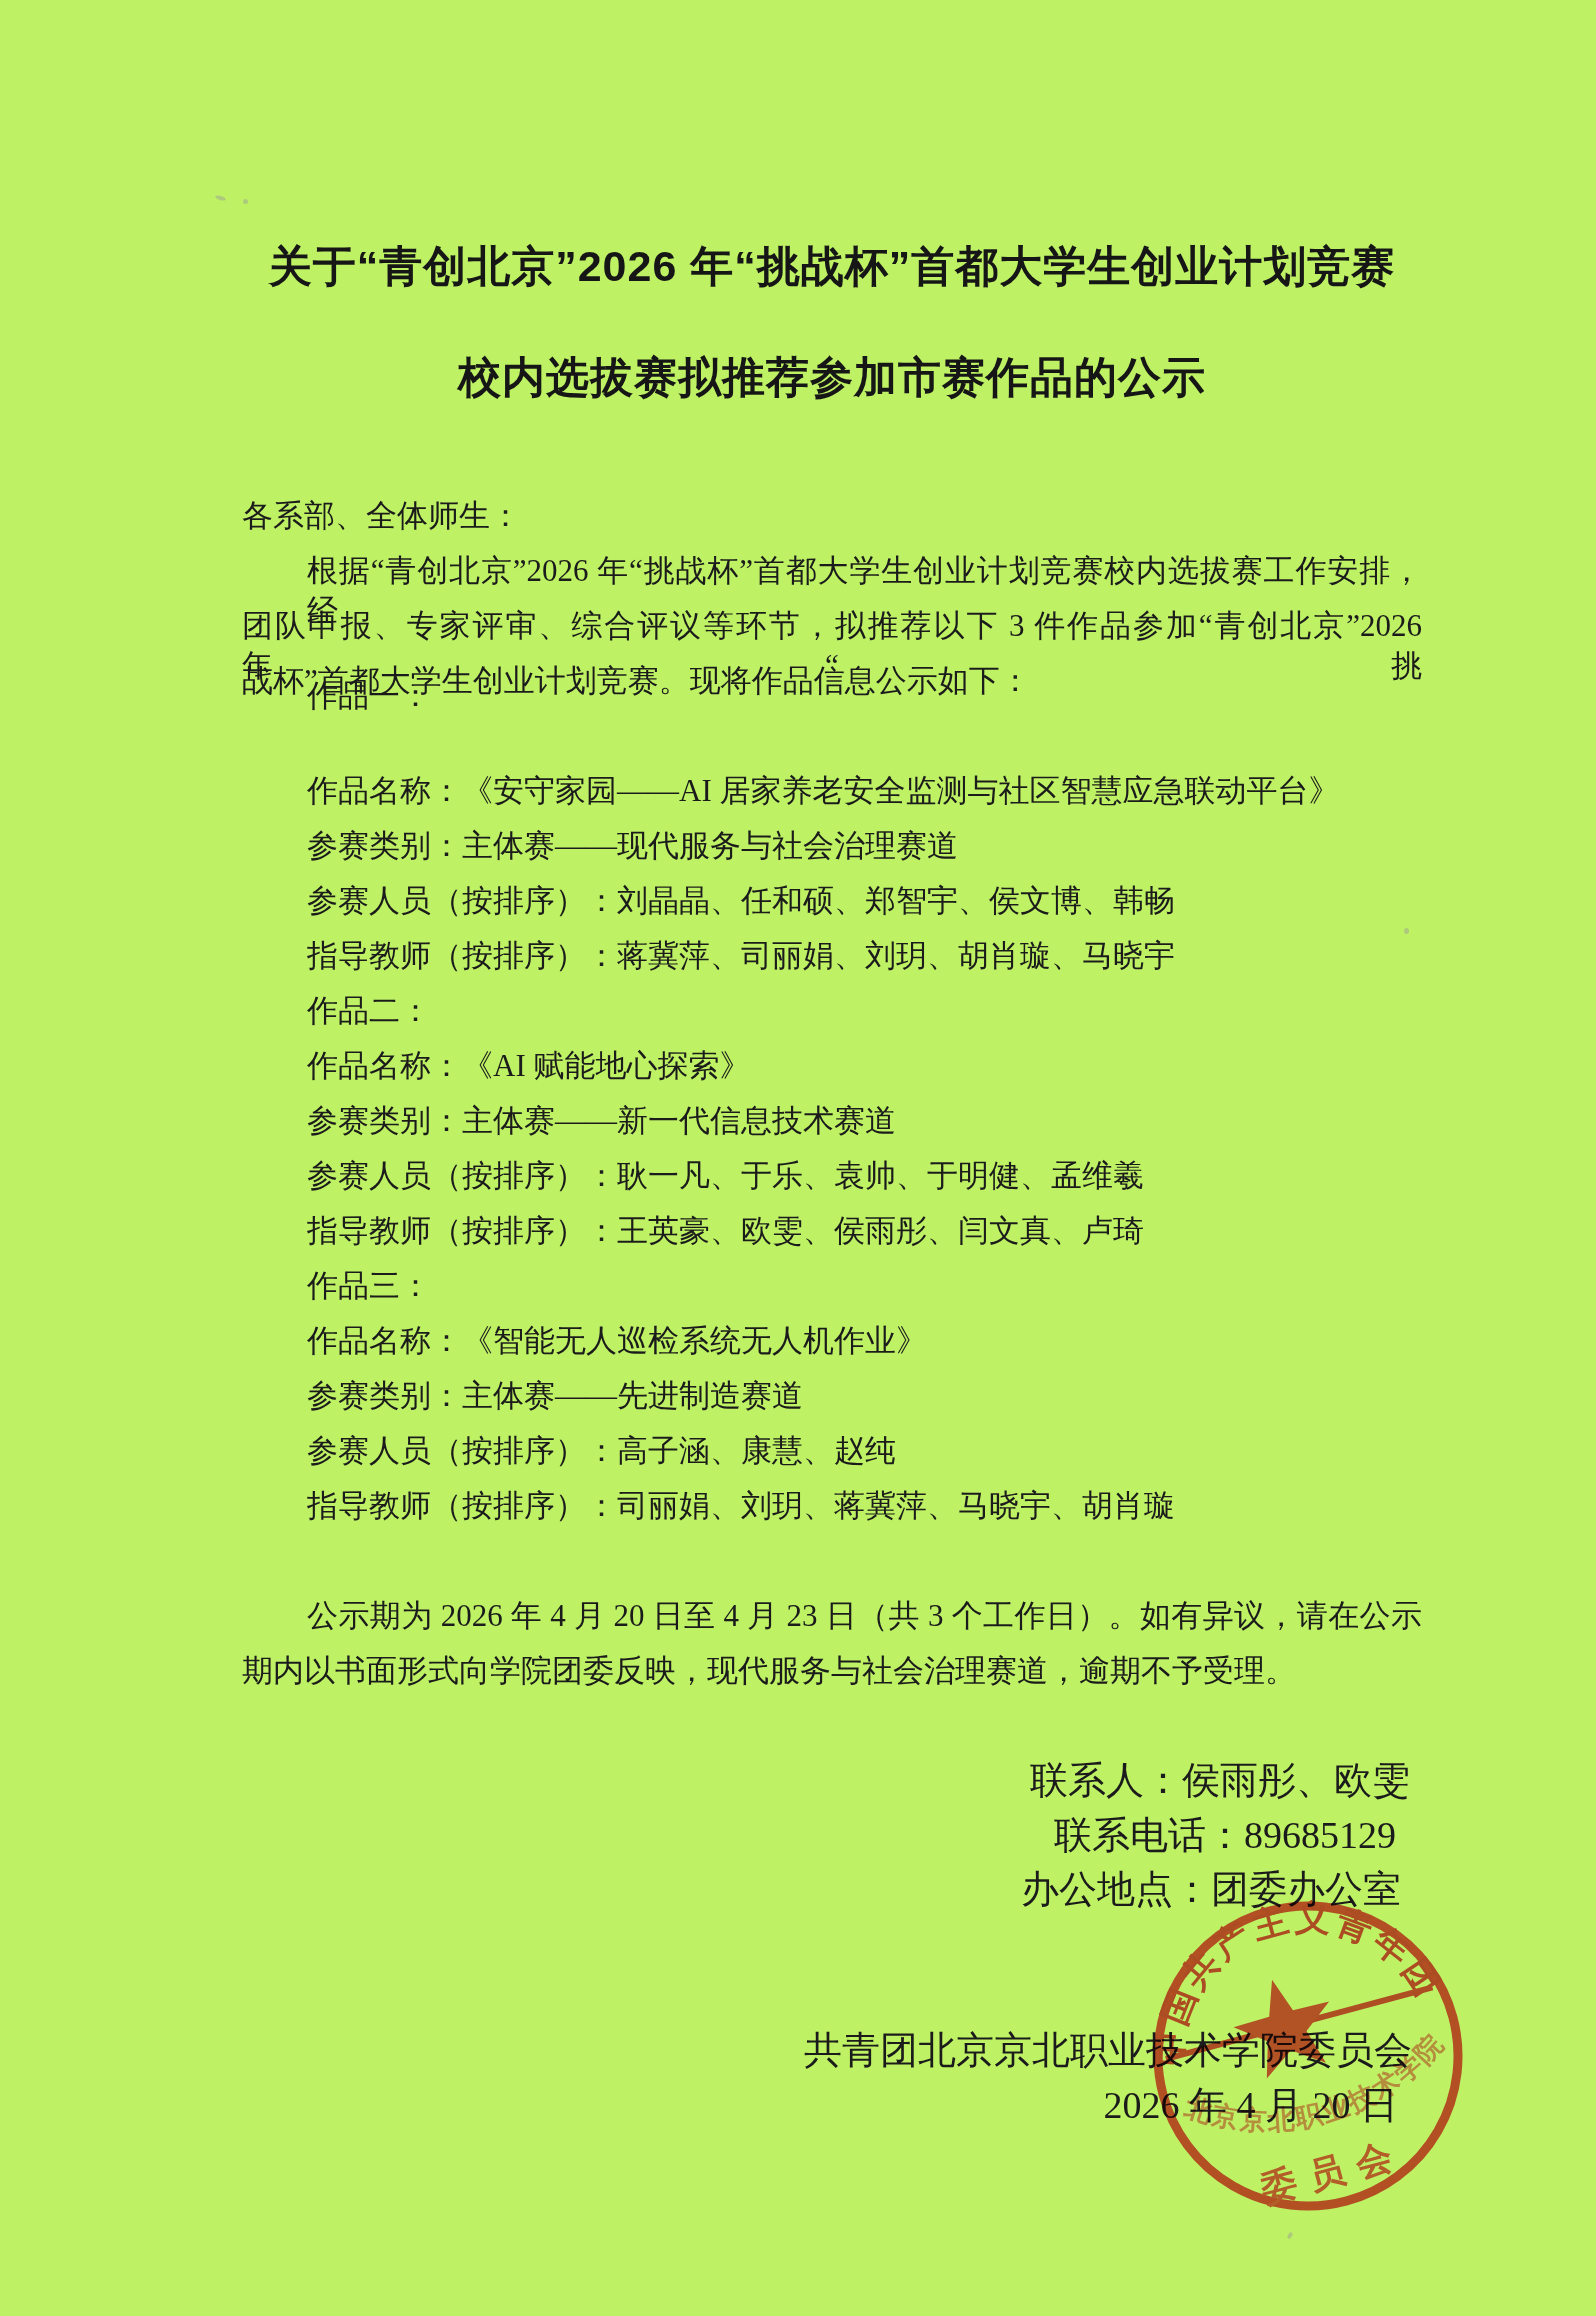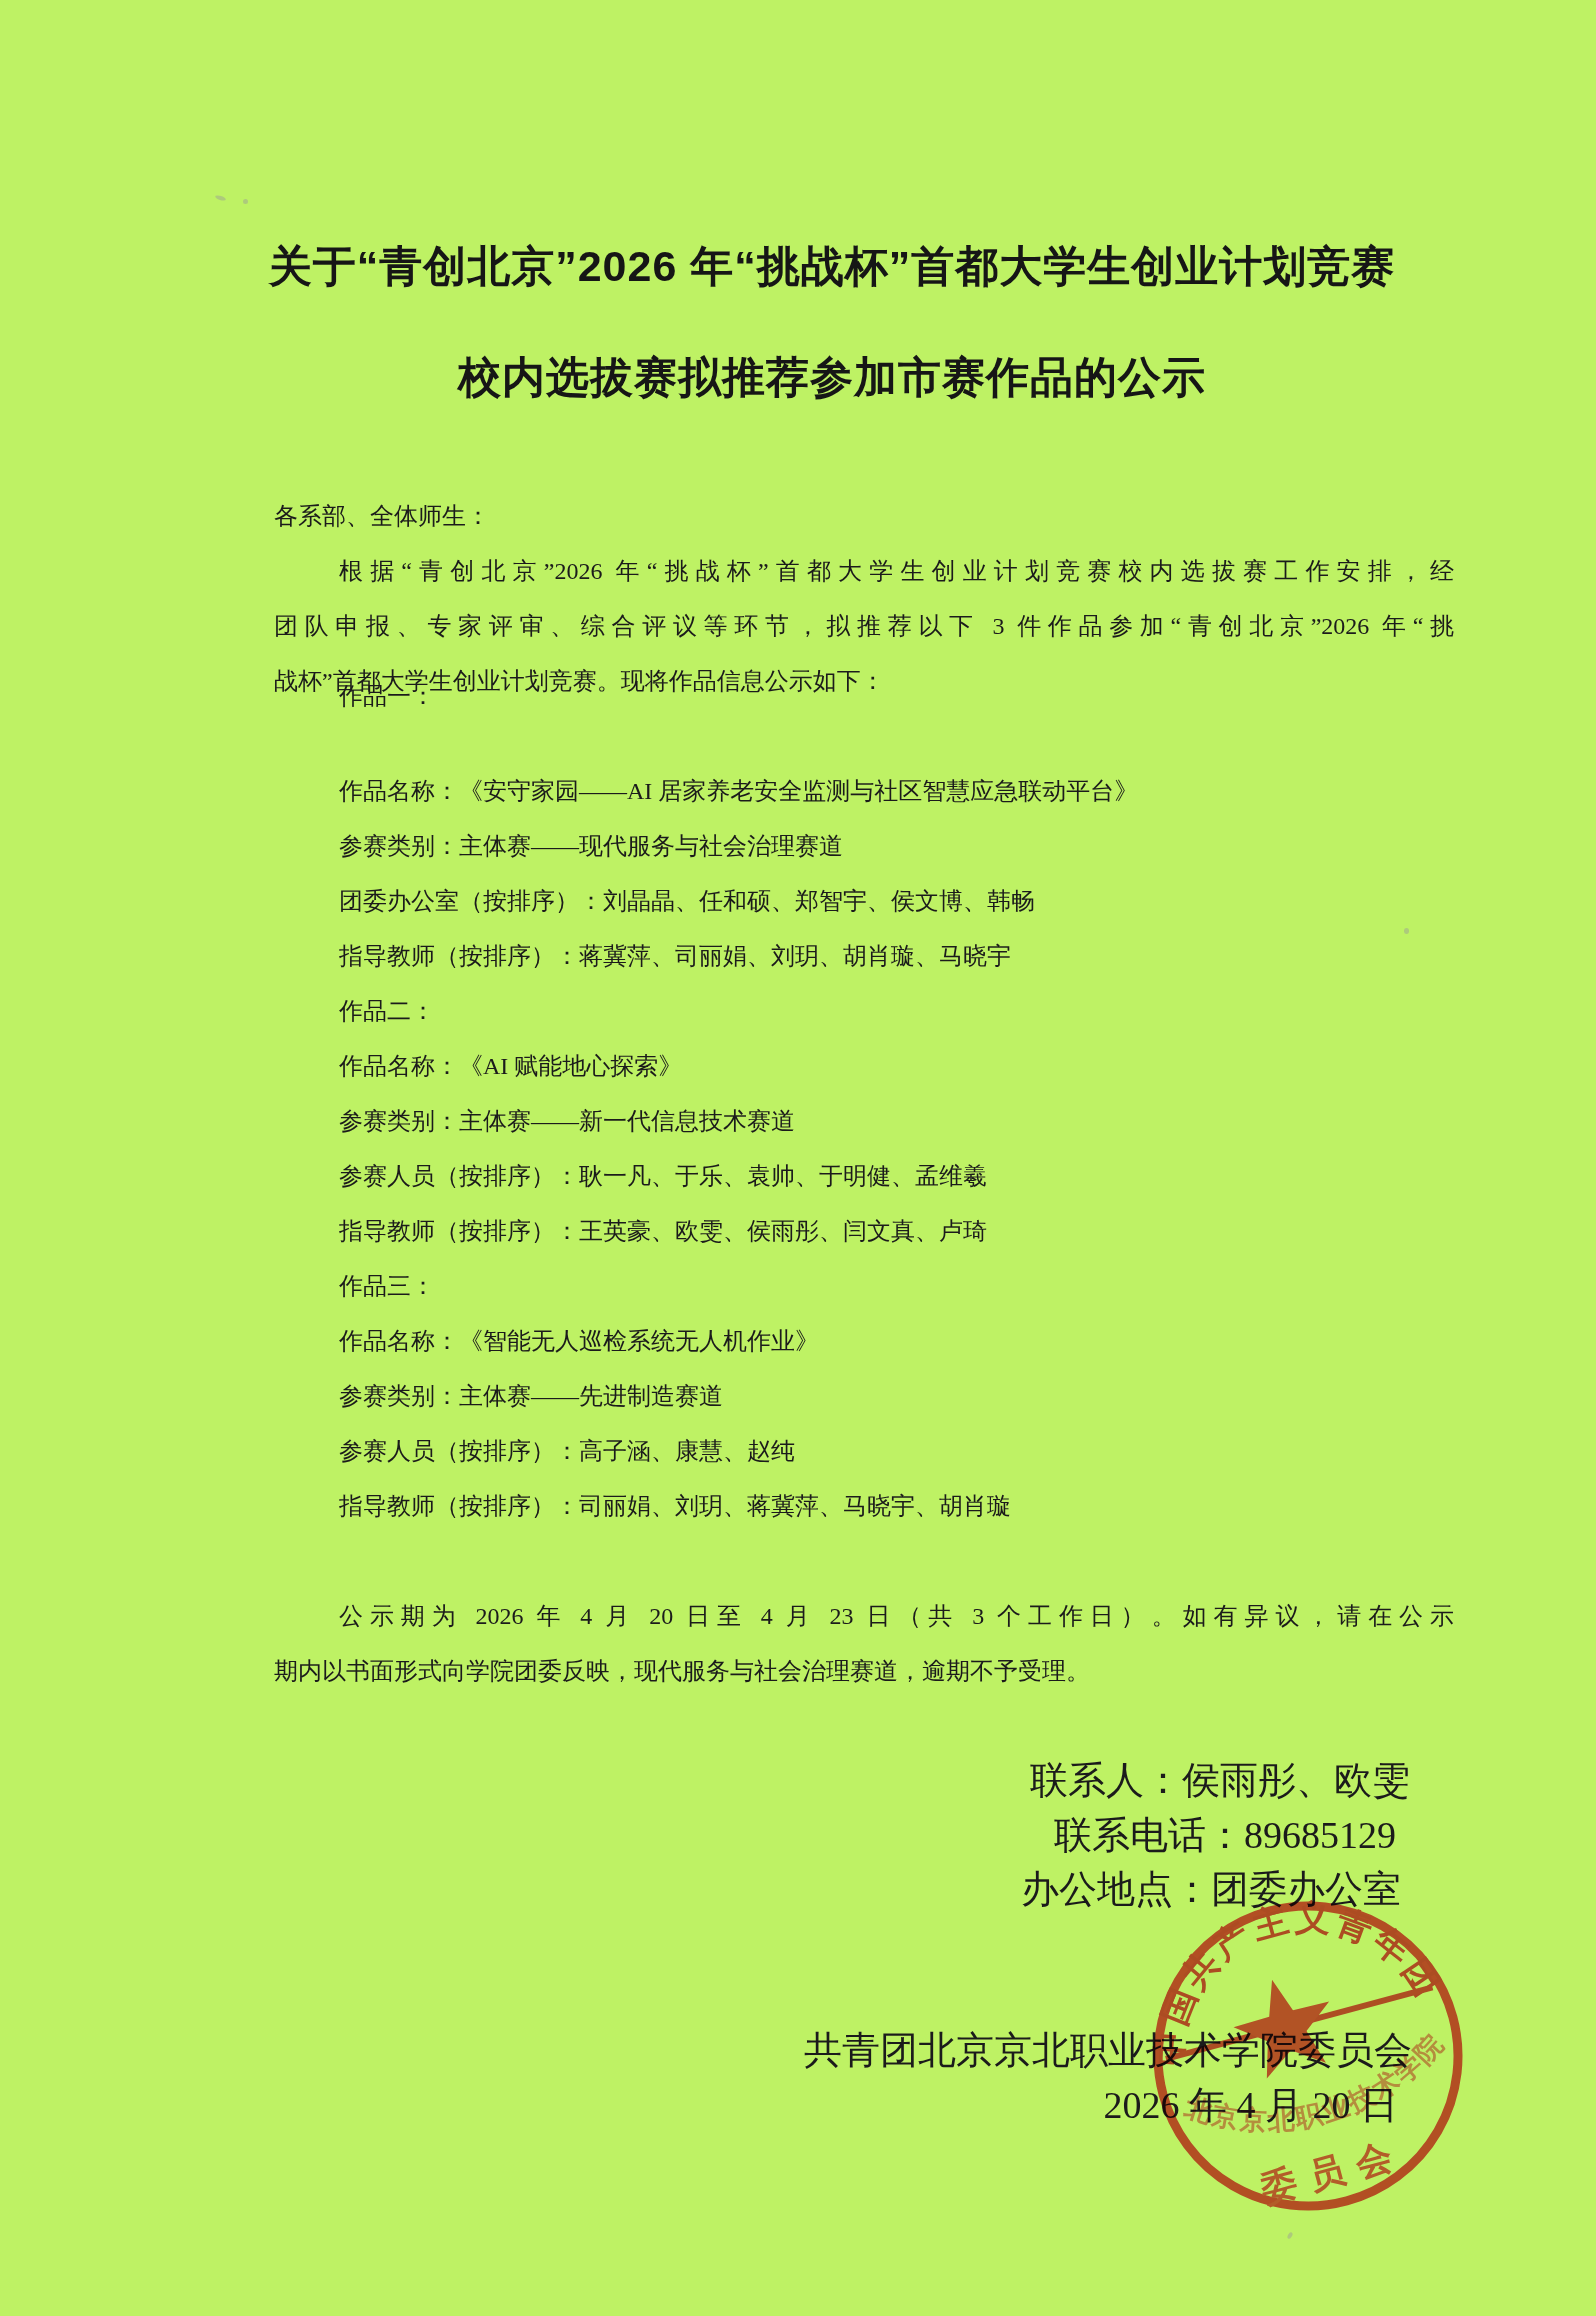--- a/index.html
+++ b/index.html
@@ -13,22 +13,22 @@
   }
   .title{
     position:absolute;left:242px;width:1180px;
     text-align:center;
     font-family:"Liberation Sans","DejaVu Sans",sans-serif;
     font-weight:bold;font-size:43px;letter-spacing:1px;
     white-space:nowrap;color:#161616;
   }
   .ln{
     position:absolute;left:242px;width:1180px;
-    font-size:24px;line-height:40px;
-    white-space:nowrap;color:#1b1b1b;margin-left:32px;
+    font-size:31px;line-height:40px;
+    white-space:nowrap;color:#1b1b1b;
   }
   .ln.ind{left:307px;width:1115px;}
   .ln.stretch{white-space:normal;text-align:justify;text-align-last:justify;}
   .rln{
     position:absolute;
     font-size:38px;line-height:40px;
     white-space:nowrap;text-align:right;color:#1b1b1b;
   }
   .stamp{
     position:absolute;left:1143px;top:1891px;
@@ -55,21 +55,21 @@
   <div class="title" style="top:349px">校内选拔赛拟推荐参加市赛作品的公示</div>
 
   <div class="ln" style="top:496px">各系部、全体师生：</div>
   <div class="ln ind stretch" style="top:551px">根据“青创北京”2026 年“挑战杯”首都大学生创业计划竞赛校内选拔赛工作安排，经</div>
   <div class="ln stretch" style="top:606px">团队申报、专家评审、综合评议等环节，拟推荐以下 3 件作品参加“青创北京”2026 年“挑</div>
   <div class="ln" style="top:661px">战杯”首都大学生创业计划竞赛。现将作品信息公示如下：</div>
 
   <div class="ln ind" style="top:676px">作品一：</div>
   <div class="ln ind" style="top:771px">作品名称：《安守家园——AI 居家养老安全监测与社区智慧应急联动平台》</div>
   <div class="ln ind" style="top:826px">参赛类别：主体赛——现代服务与社会治理赛道</div>
-  <div class="ln ind" style="top:881px">团委办公室（按排序）：刘晶晶、任和硕、郑智宇、侯文博、韩畅</div>
+  <div class="ln ind" style="top:881px">参赛人员（按排序）：刘晶晶、任和硕、郑智宇、侯文博、韩畅</div>
   <div class="ln ind" style="top:936px">指导教师（按排序）：蒋冀萍、司丽娟、刘玥、胡肖璇、马晓宇</div>
 
   <div class="ln ind" style="top:991px">作品二：</div>
   <div class="ln ind" style="top:1046px">作品名称：《AI 赋能地心探索》</div>
   <div class="ln ind" style="top:1101px">参赛类别：主体赛——新一代信息技术赛道</div>
   <div class="ln ind" style="top:1156px">参赛人员（按排序）：耿一凡、于乐、袁帅、于明健、孟维羲</div>
   <div class="ln ind" style="top:1211px">指导教师（按排序）：王英豪、欧雯、侯雨彤、闫文真、卢琦</div>
 
   <div class="ln ind" style="top:1266px">作品三：</div>
   <div class="ln ind" style="top:1321px">作品名称：《智能无人巡检系统无人机作业》</div>

